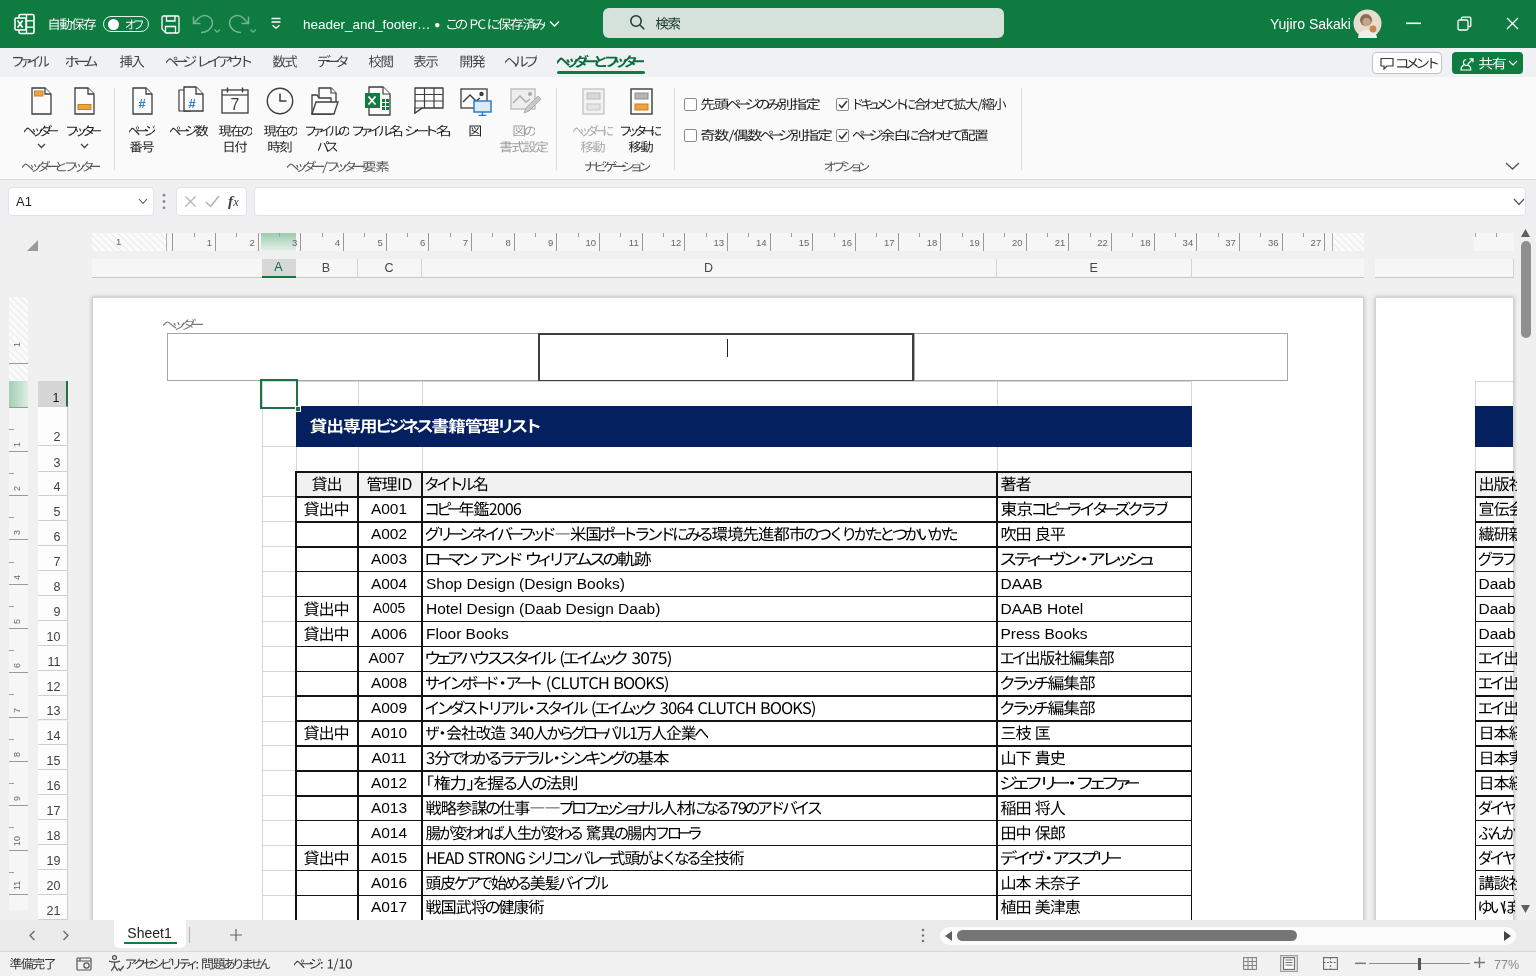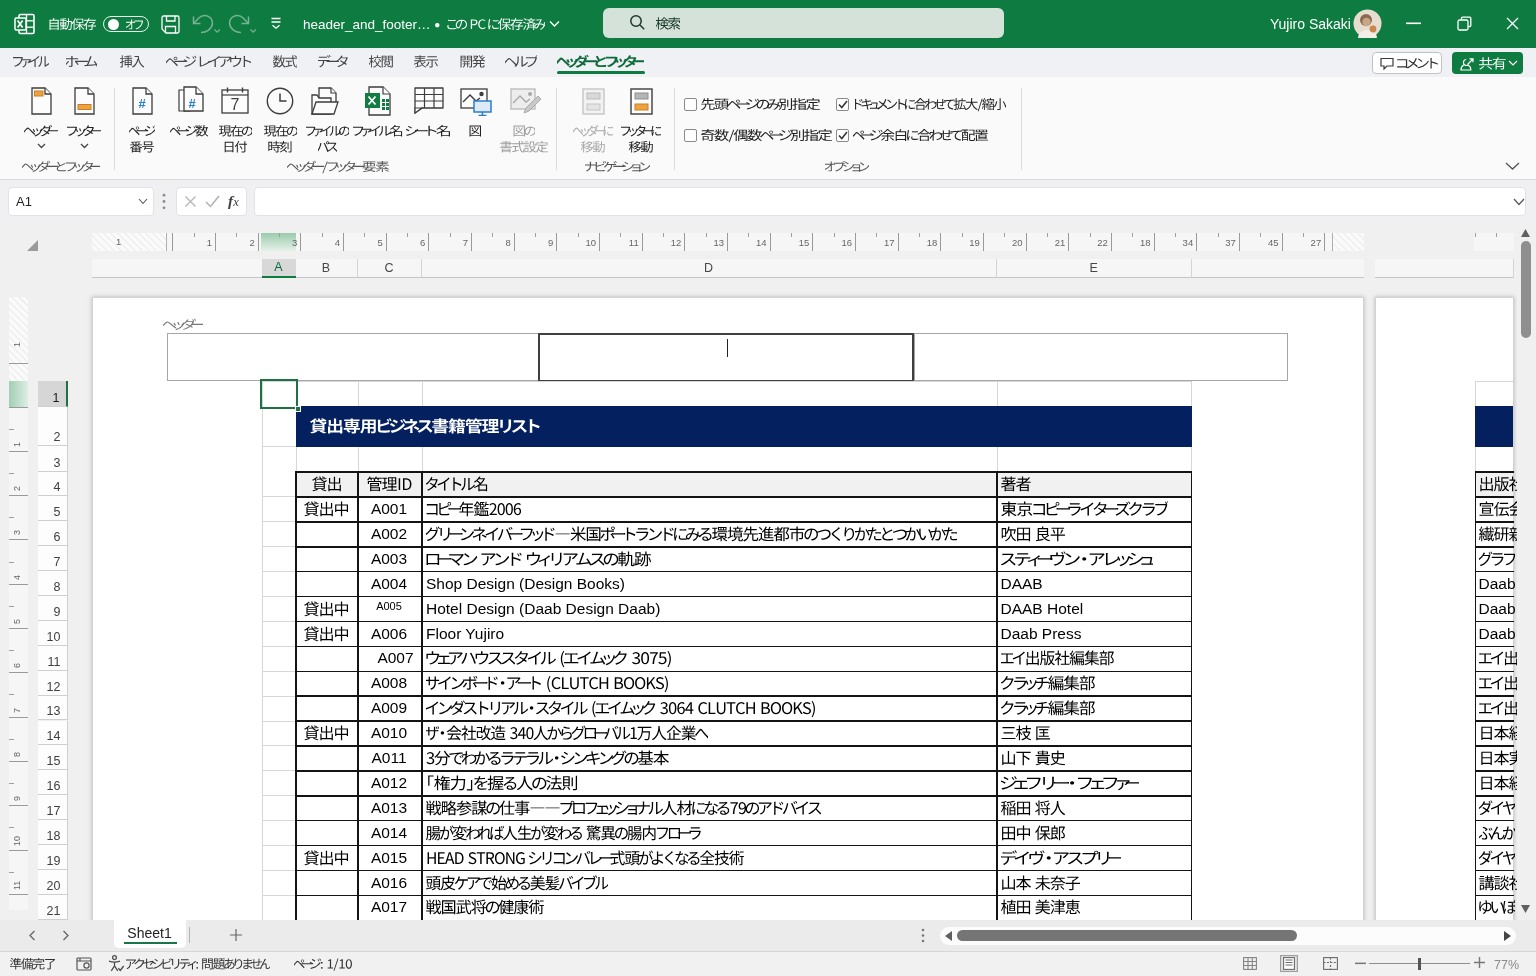--- a/index.html
+++ b/index.html
@@ -1090,21 +1090,21 @@
 <div class="rnum" style="left:830.0px;top:236.5px;width:22px;text-align:right">16</div>
 <div class="rnum" style="left:872.6px;top:236.5px;width:22px;text-align:right">17</div>
 <div class="rnum" style="left:915.3px;top:236.5px;width:22px;text-align:right">18</div>
 <div class="rnum" style="left:957.9px;top:236.5px;width:22px;text-align:right">19</div>
 <div class="rnum" style="left:1000.6px;top:236.5px;width:22px;text-align:right">20</div>
 <div class="rnum" style="left:1043.3px;top:236.5px;width:22px;text-align:right">21</div>
 <div class="rnum" style="left:1085.9px;top:236.5px;width:22px;text-align:right">22</div>
 <div class="rnum" style="left:1128.6px;top:236.5px;width:22px;text-align:right">18</div>
 <div class="rnum" style="left:1171.2px;top:236.5px;width:22px;text-align:right">34</div>
 <div class="rnum" style="left:1213.9px;top:236.5px;width:22px;text-align:right">37</div>
-<div class="rnum" style="left:1256.6px;top:236.5px;width:22px;text-align:right">45</div>
+<div class="rnum" style="left:1256.6px;top:236.5px;width:22px;text-align:right">36</div>
 <div class="rnum" style="left:1299.2px;top:236.5px;width:22px;text-align:right">27</div>
 <div class="rnum" style="left:105.7px;top:236.5px;width:21px;text-align:right">1</div>
 <div class="tick" style="left:1475.0px;top:233px;height:4px"></div>
 <div class="tick" style="left:1496.3px;top:233px;height:4px"></div>
 <div class="ab" style="left:166px;top:233px;width:1px;height:18px;background:#b0b0b0"></div>
 <div class="ab" style="left:92px;top:233px;width:74px;height:18px;background:repeating-linear-gradient(45deg,#efefef 0 1.5px,#fafafa 1.5px 5px)"></div>
 <div class="ab" style="left:1332px;top:233px;width:32px;height:18px;background:repeating-linear-gradient(45deg,#efefef 0 1.5px,#fafafa 1.5px 5px)"></div>
 <div class="ab" style="left:1332px;top:233px;width:1px;height:18px;background:#b0b0b0"></div>
 <div class="rnum" style="left:116px;top:236px">1</div>
 
@@ -1477,36 +1477,36 @@
 <div class="ab" style="left:1000.5px;top:574.6px;font-size:15.5px;color:#000">DAAB</div>
 <span class="jr" style="left:303.9px;top:598.60px">
     <svg width="45.12" height="20.00" viewBox="0 0 45.12 20.00">
       <g fill="#000" transform="translate(0,16) scale(0.016000,0.016000)">
         <use href="#g115" x="-30"></use>
         <use href="#g116" x="910"></use>
         <use href="#g123" x="1850"></use>
       </g>
     </svg>
   </span>
-<div class="ab" style="left:357.5px;top:599.6px;width:63px;text-align:center;font-size:11px;color:#000">A005</div>
+<div class="ab" style="left:357.5px;top:599.6px;width:63px;text-align:center;font-size:14px;color:#000">A005</div>
 <div class="ab" style="left:426px;top:599.6px;font-size:15.5px;color:#000">Hotel Design (Daab Design Daab)</div>
 <div class="ab" style="left:1000.5px;top:599.6px;font-size:15.5px;color:#000">DAAB Hotel</div>
 <span class="jr" style="left:303.9px;top:623.50px">
     <svg width="45.12" height="20.00" viewBox="0 0 45.12 20.00">
       <g fill="#000" transform="translate(0,16) scale(0.016000,0.016000)">
         <use href="#g115" x="-30"></use>
         <use href="#g116" x="910"></use>
         <use href="#g123" x="1850"></use>
       </g>
     </svg>
   </span>
 <div class="ab" style="left:357.5px;top:624.5px;width:63px;text-align:center;font-size:15.5px;color:#000">A006</div>
-<div class="ab" style="left:426px;top:624.5px;font-size:15.5px;color:#000">Floor Yujiro</div>
-<div class="ab" style="left:1000.5px;top:624.5px;font-size:15.5px;color:#000">Daab Press</div>
-<div class="ab" style="left:364px;top:649.4px;width:63px;text-align:center;font-size:15.5px;color:#000">A007</div>
+<div class="ab" style="left:426px;top:624.5px;font-size:15.5px;color:#000">Floor Books</div>
+<div class="ab" style="left:1000.5px;top:624.5px;font-size:15.5px;color:#000">Press Books</div>
+<div class="ab" style="left:355px;top:649.4px;width:63px;text-align:center;font-size:15.5px;color:#000">A007</div>
 <span class="jr" style="left:426.0px;top:648.40px">
     <svg width="246.00" height="20.00" viewBox="0 0 246.00 20.00">
       <g fill="#000" transform="translate(0,16) scale(0.017215,0.016000)">
         <use href="#g27" x="-115"></use>
         <use href="#g156" x="545"></use>
         <use href="#g26" x="1205"></use>
         <use href="#g157" x="1975"></use>
         <use href="#g27" x="2745"></use>
         <use href="#g64" x="3515"></use>
         <use href="#g64" x="4285"></use>

